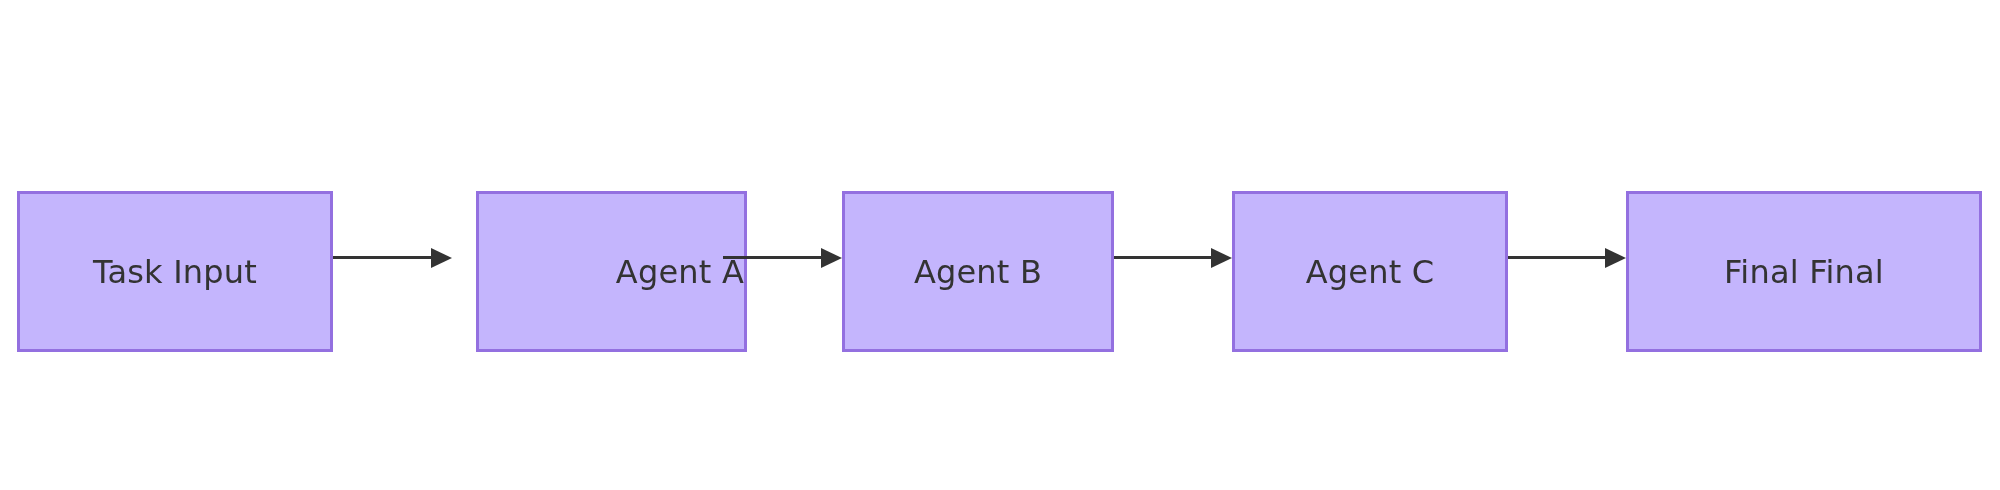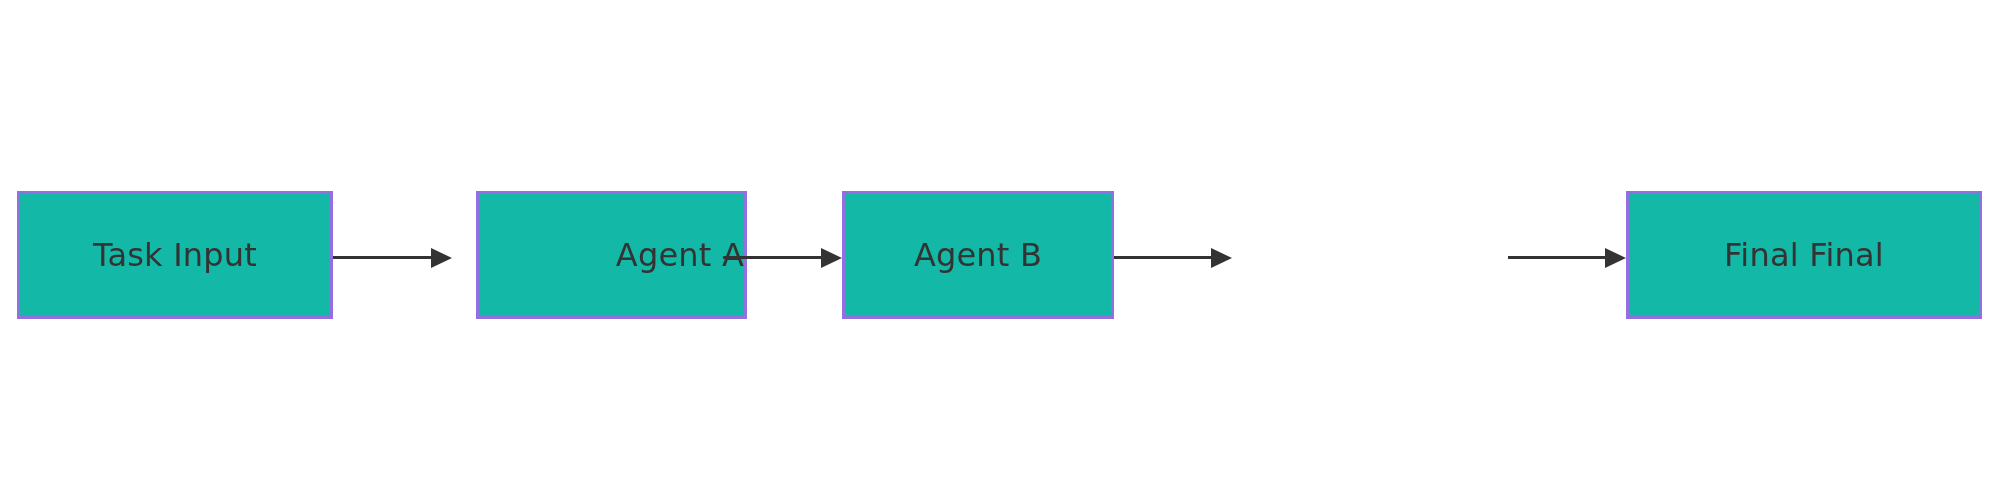--- a/index.html
+++ b/index.html
@@ -19,23 +19,23 @@
     position: relative;
     width: 2000px;
     height: 490px;
     background: #ffffff;
   }
 
   
   .flow-node {
     position: absolute;
     top: 191px;
-    height: 128px;
+    height: 161px;
     box-sizing: border-box;
-    background: #14b8a6;
+    background: #c4b5fd;
     border: 3px solid #9370e0;
     border-radius: 0;
     display: flex;
     align-items: center;
     justify-content: center;
   }
   .flow-node .node-label {
     font-size: 32px;
     line-height: 1;
     color: #333333;
@@ -109,20 +109,23 @@
 
   <div class="flow-node node-agent-b">
     <span class="node-label">Agent B</span>
   </div>
 
   <div class="flow-arrow arrow-3">
     <div class="arrow-line"></div>
     <div class="arrow-head"></div>
   </div>
 
+  <div class="flow-node node-agent-c">
+    <span class="node-label">Agent C</span>
+  </div>
 
   <div class="flow-arrow arrow-4">
     <div class="arrow-line"></div>
     <div class="arrow-head"></div>
   </div>
 
   <div class="flow-node node-final-output">
     <span class="node-label">Final Final</span>
   </div>
 

